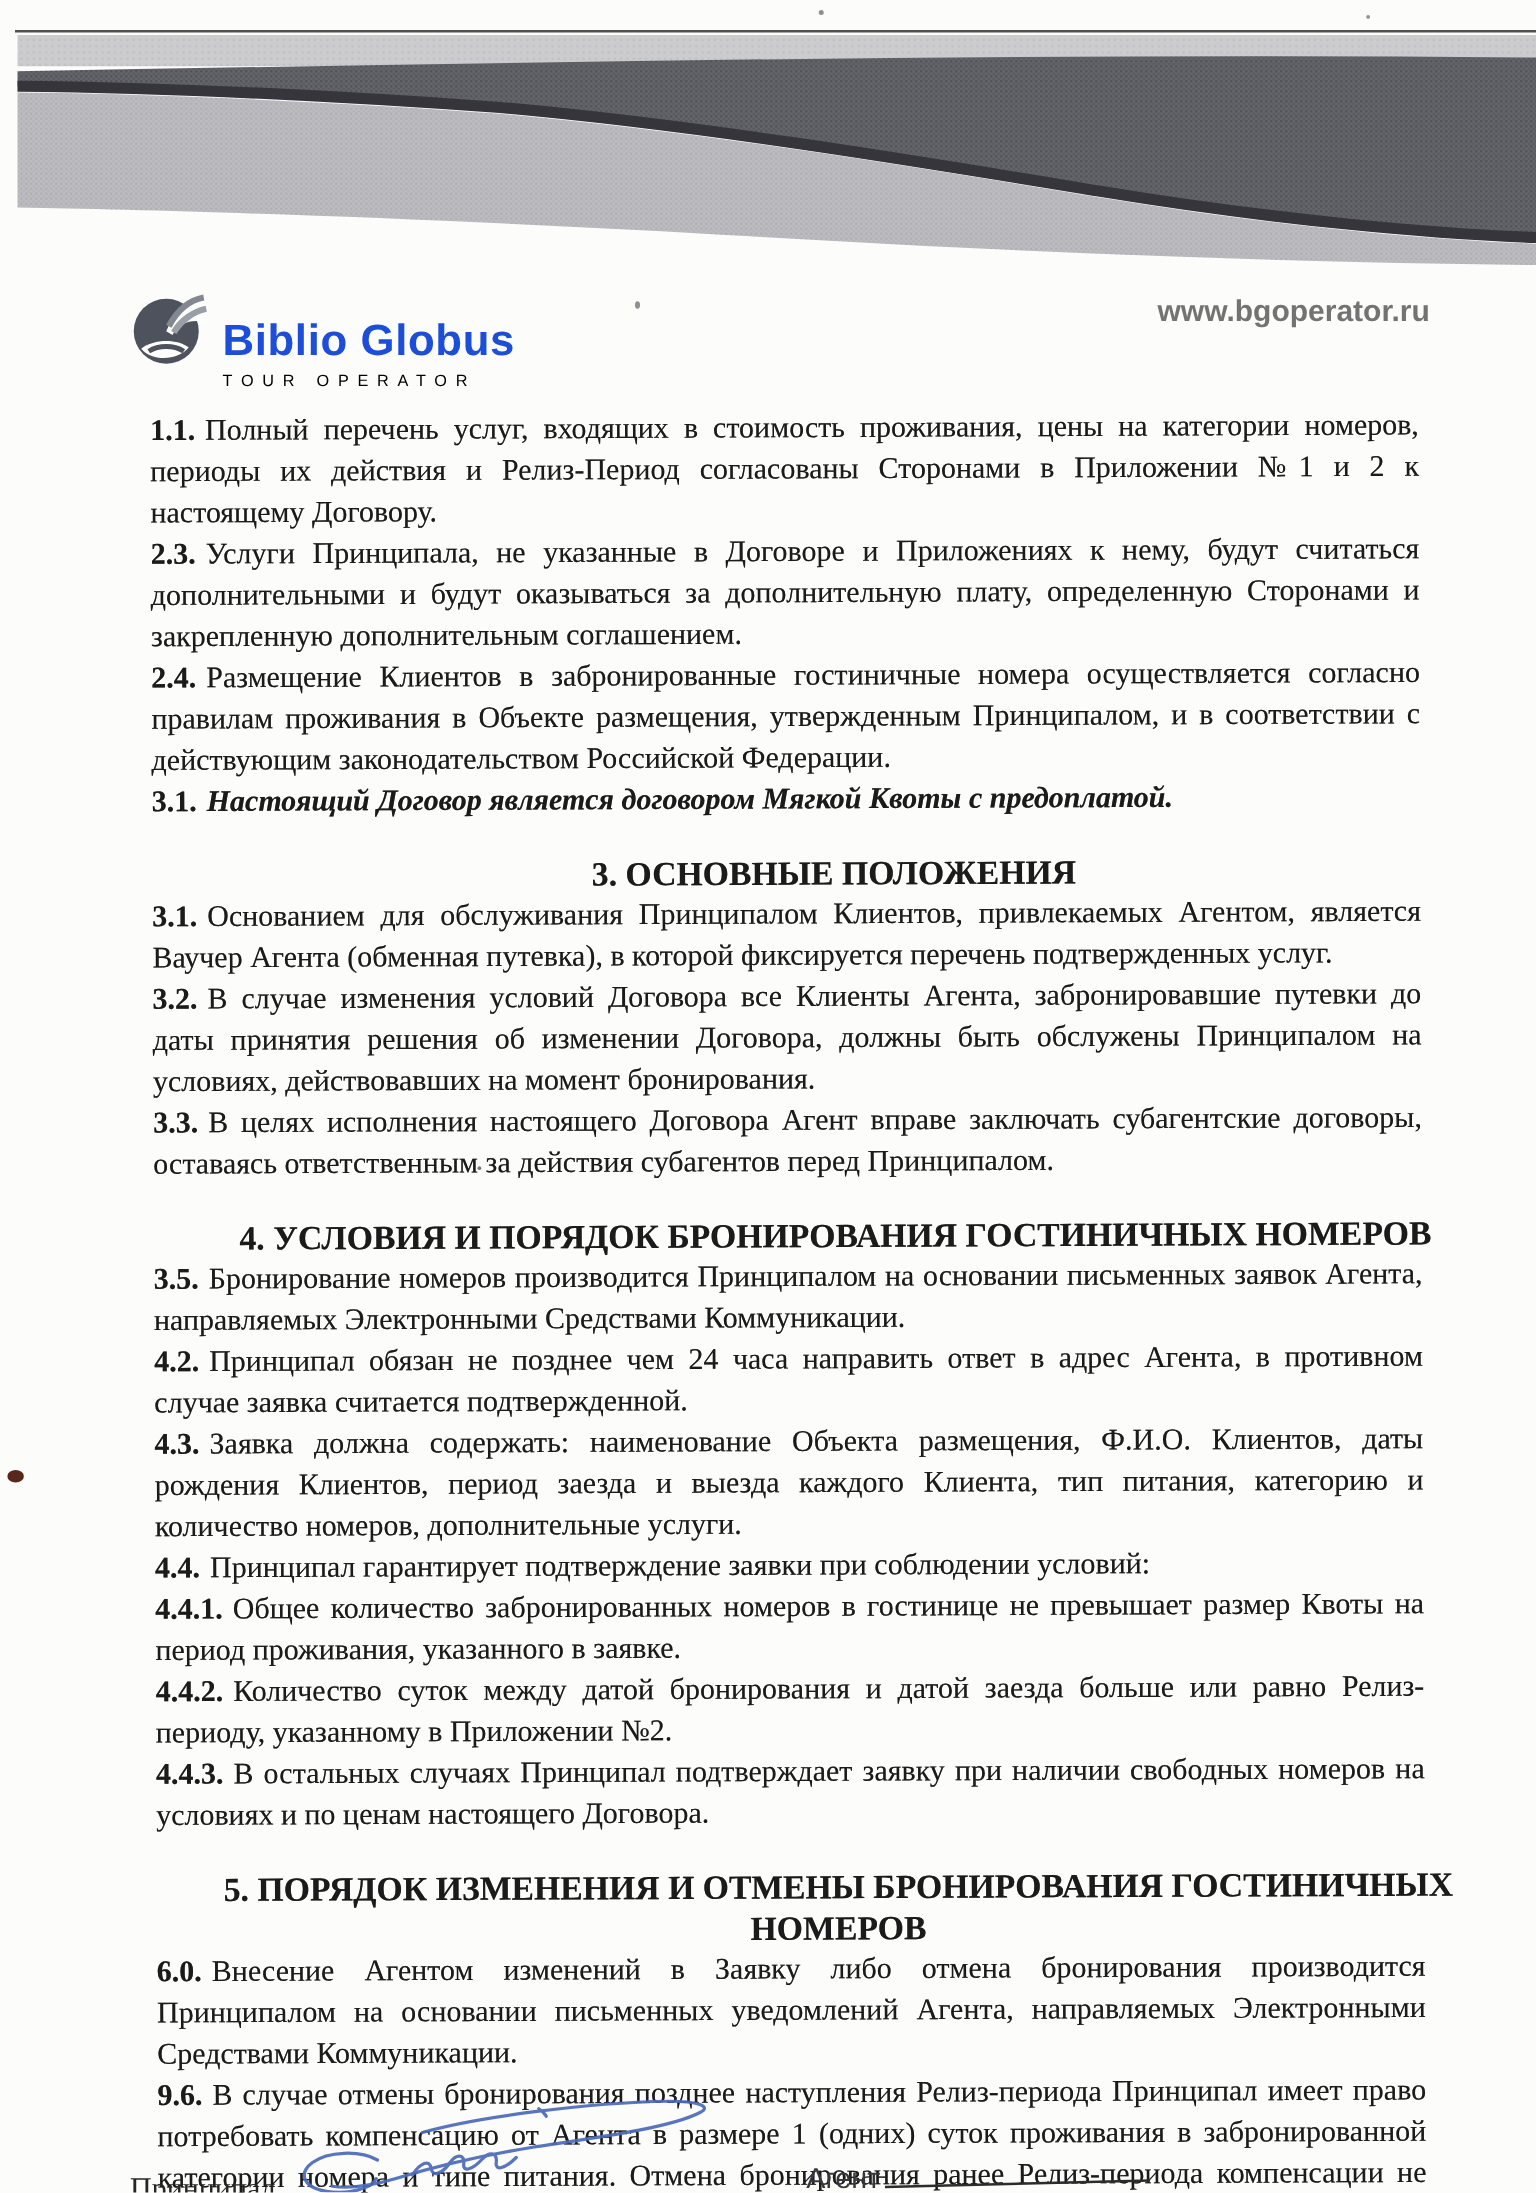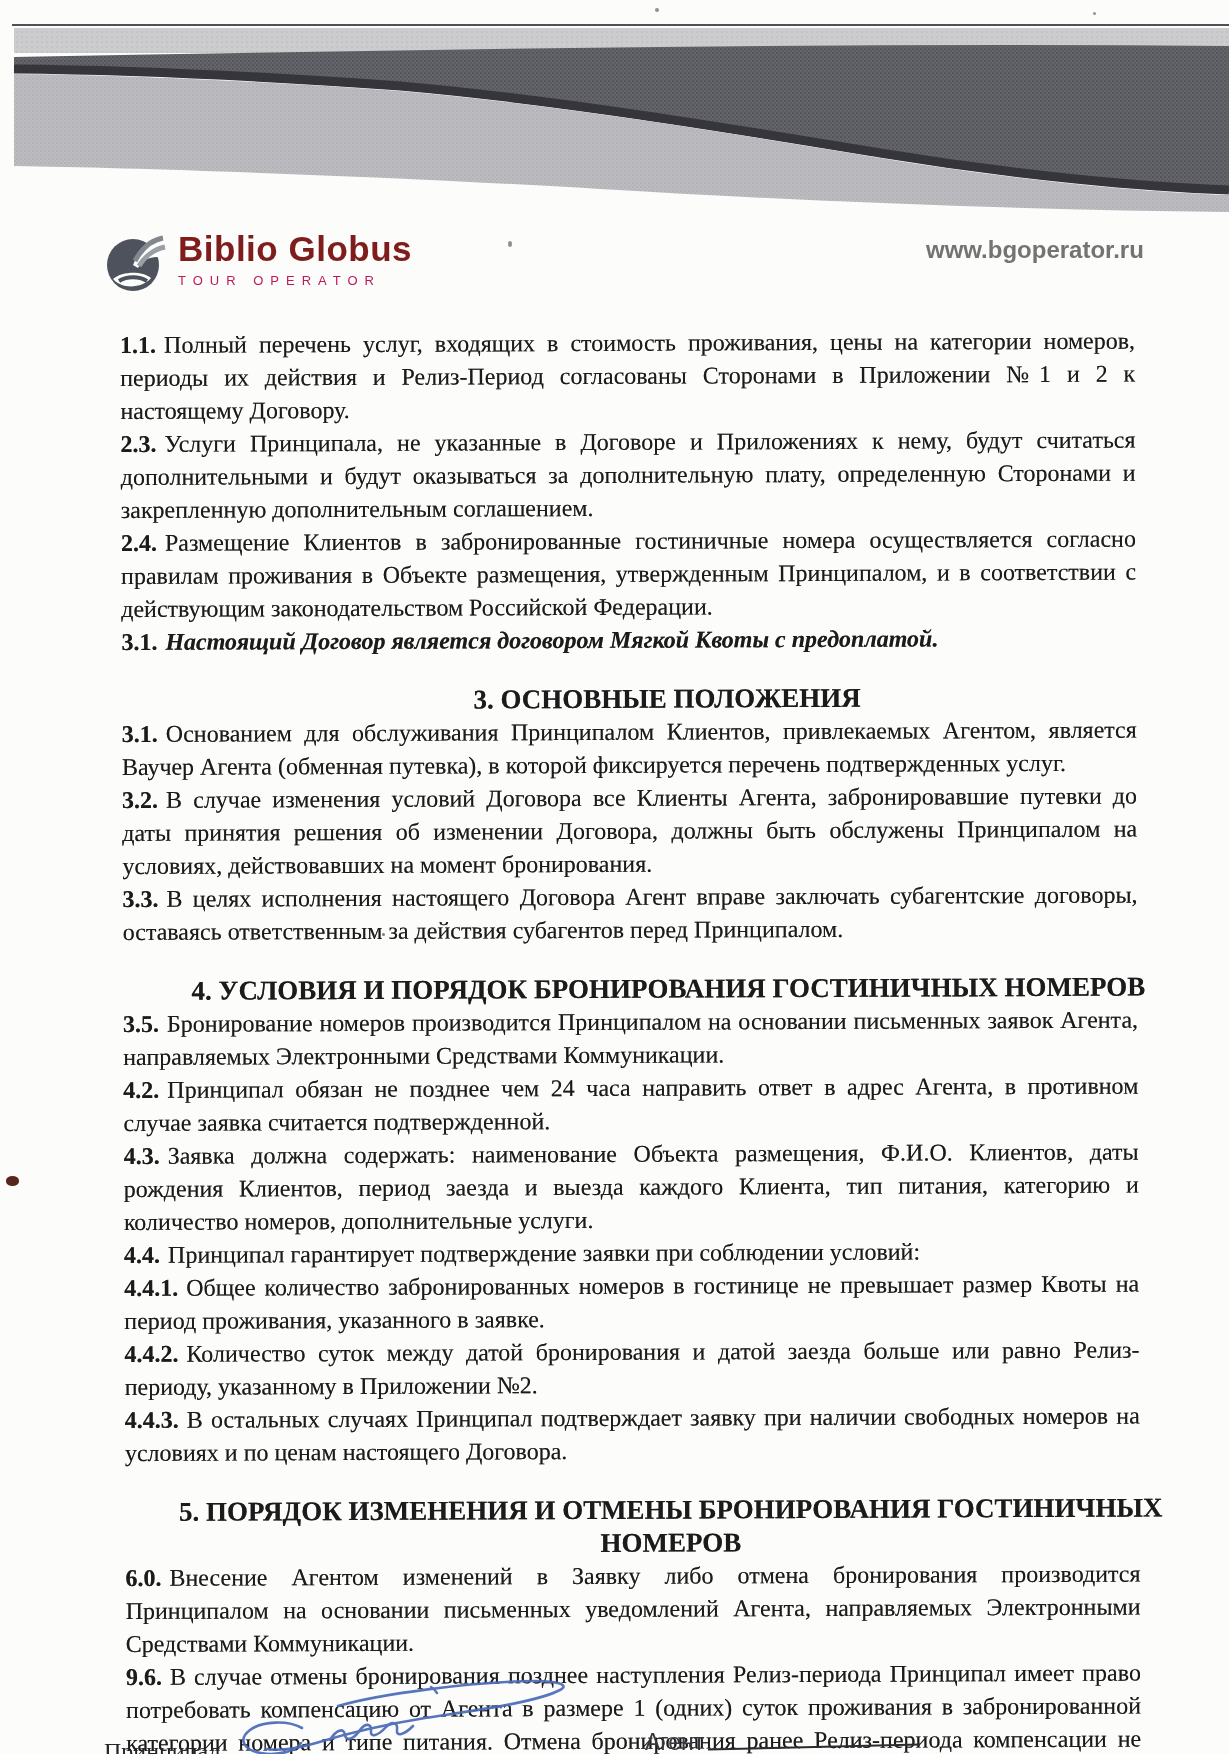--- a/index.html
+++ b/index.html
@@ -7,24 +7,24 @@
     width:1229px;height:1754px;position:relative;overflow:hidden;
     background:#fcfcfb;font-family:"Liberation Serif",serif;
   }
   .topline{position:absolute;left:12px;right:0;top:24px;height:2px;background:#515151;}
   .wave-svg{position:absolute;top:0;left:0;}
   
   .logo{position:absolute;left:104px;top:230px;display:flex;align-items:flex-start;}
   .logo-swirl{width:62px;height:64px;margin-right:12px;}
   .logo-text .t1{
     font-family:"Liberation Sans",sans-serif;font-weight:bold;font-size:35px;
-    color:#7f1d1d;letter-spacing:.5px;line-height:38px;
+    color:#1d4ed8;letter-spacing:.5px;line-height:38px;margin-top:24px;
   }
   .logo-text .t2{
-    font-family:"Liberation Sans",sans-serif;font-size:13px;color:#be185d;
+    font-family:"Liberation Sans",sans-serif;font-size:13px;color:#000000;
     letter-spacing:7px;margin-top:5px;
   }
   .url{
     position:absolute;left:926px;top:236px;
     font-family:"Liberation Sans",sans-serif;font-weight:bold;font-size:24px;color:#737373;
   }
   
   .textcol{
     position:absolute;left:120px;top:329px;width:1015px;
     transform:rotate(-0.25deg);transform-origin:left top;

